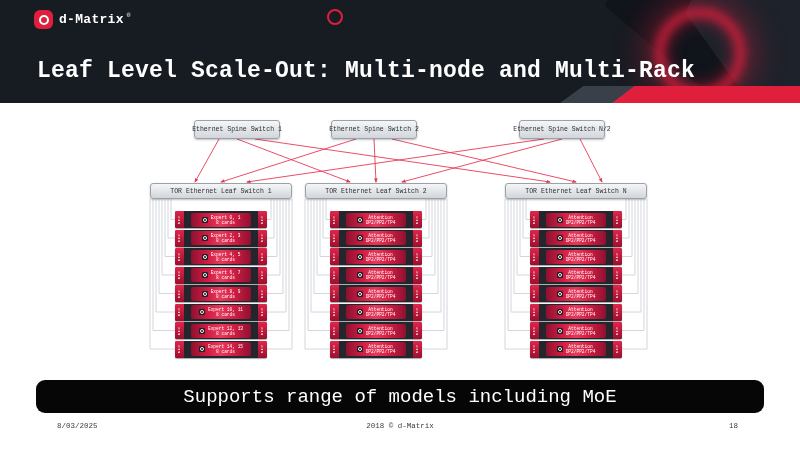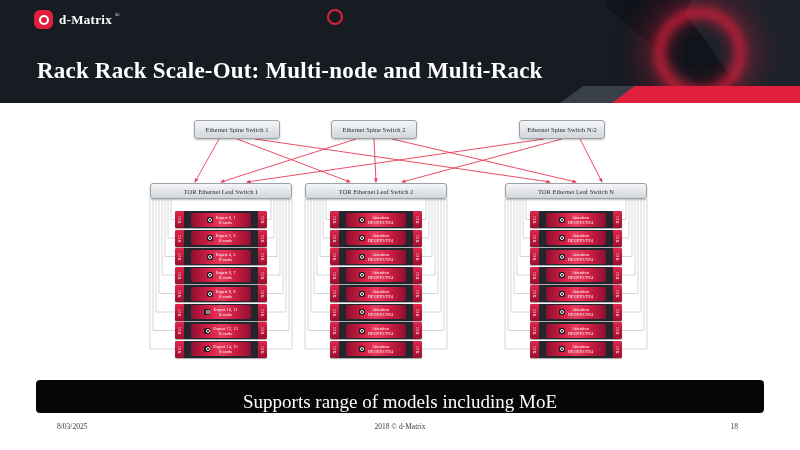--- a/index.html
+++ b/index.html
@@ -1,17 +1,17 @@
 <!DOCTYPE html>
 <html><head>
 <meta charset="utf-8">
 <style>
   html,body{margin:0;padding:0;background:#ffffff;}
   .slide{position:relative;width:800px;height:450px;background:#ffffff;overflow:hidden;
-         font-family:Liberation Serif, serif;}
+         font-family:Liberation Mono, monospace;}
 
   
   .header{position:absolute;left:0;top:0;width:800px;height:103px;background:#171b22;overflow:hidden;}
   .hex-a{position:absolute;right:-60px;top:-70px;width:300px;height:190px;background:#10141b;
          clip-path:polygon(25% 0,100% 0,100% 100%,60% 100%,15% 40%);}
   .hex-b{position:absolute;right:-20px;top:-40px;width:180px;height:150px;background:#1d222b;
          clip-path:polygon(40% 0,100% 0,100% 100%,55% 85%,25% 35%);}
   .glow-ring{position:absolute;right:55px;top:8px;width:72px;height:72px;border-radius:50%;
          border:9px solid rgba(224,31,61,0.85);filter:blur(5px);
          box-shadow:0 0 28px 12px rgba(224,31,61,0.35), inset 0 0 14px 4px rgba(224,31,61,0.4);}
@@ -45,21 +45,21 @@
   .mod-center{flex:1;margin:1.5px 0;border-radius:2px;color:#fff;
          background:linear-gradient(90deg,#8f1030,#d41f44 30%,#e63a5c 50%,#d41f44 70%,#8f1030);
          display:flex;align-items:center;justify-content:center;gap:3px;}
   .mod-icon{width:6px;height:6px;flex:none;background:#1d1f24;border-radius:1.5px;position:relative;}
   .mod-icon::after{content:"";position:absolute;left:1.4px;top:1.4px;width:1.8px;height:1.8px;
          border:0.8px solid #ffffff;border-radius:50%;}
   .mod-text{font-size:4.5px;line-height:5px;text-align:center;white-space:nowrap;}
 
   
   .banner{position:absolute;left:36px;right:36px;top:380px;height:33px;background:#060606;
-         border-radius:4px;z-index:3;display:flex;align-items:flex-end;justify-content:center;}
+         border-radius:9px;z-index:3;display:flex;align-items:center;justify-content:center;}
   .banner span{color:#ffffff;font-size:19px;}
   .footer{position:absolute;left:0;right:0;top:422px;height:14px;font-size:7.5px;color:#3c3c3c;z-index:3;}
   .f-date{position:absolute;left:57px;}
   .f-copy{position:absolute;left:0;right:0;text-align:center;}
   .f-page{position:absolute;right:62px;}
 </style>
 </head>
 <body>
 
 <div class="slide">
@@ -69,21 +69,21 @@
     <div class="hex-b"></div>
     <div class="glow-ring"></div>
     <div class="ring-sm"></div>
     <div class="gray-band"></div>
     <div class="red-band"></div>
     <div class="logo">
       <div class="logo-mark"></div>
       <div class="logo-text">d-Matrix</div>
       <div class="logo-reg">®</div>
     </div>
-    <div class="title">Rack Rack Scale-Out: Multi-node and Multi-Rack</div>
+    <div class="title">Leaf Level Scale-Out: Multi-node and Multi-Rack</div>
   </div>
 
   <div class="diagram">
     <svg class="lines-svg" width="800" height="450" viewBox="0 0 800 450">
       <defs>
         <marker id="arr" markerWidth="5" markerHeight="5" refX="4" refY="2" orient="auto">
           <path d="M0,0 L5,2 L0,4 z" fill="#e83a57"></path>
         </marker>
       </defs>
       <g id="gray-lines">

